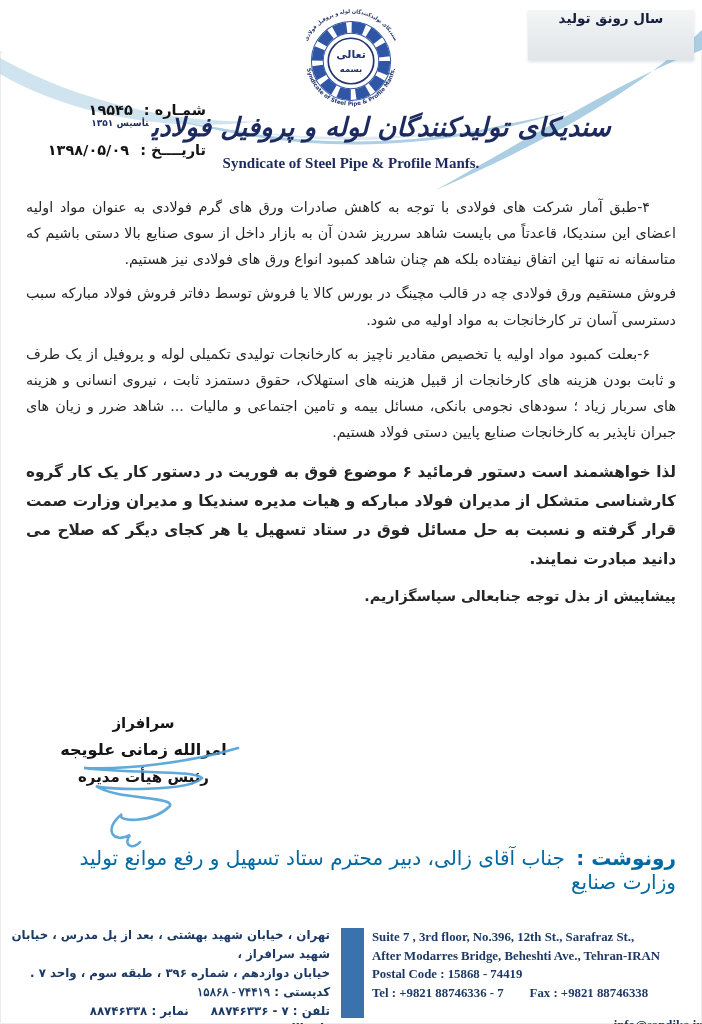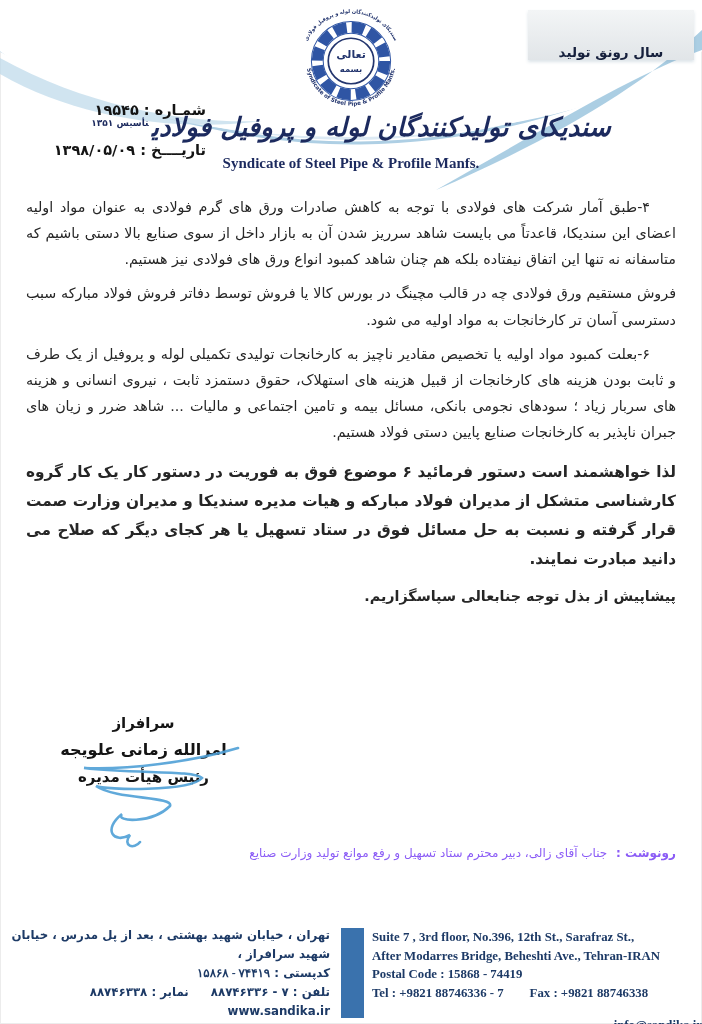--- a/index.html
+++ b/index.html
@@ -8,30 +8,30 @@
     background:#ffffff;overflow:hidden;
     font-family:"DejaVu Sans",sans-serif;color:#262626;
     box-shadow:inset 0 0 0 1px #ececec;
   }
   
   .header-bg{position:absolute;top:0;left:0;}
   .slogan-box{
     position:absolute;top:10px;right:8px;width:166px;height:50px;
     background:linear-gradient(#f3f5f6,#e1e5e8);
     box-shadow:0 2px 3px rgba(120,150,170,.25);
-    display:flex;align-items:flex-end;justify-content:center;
+    display:flex;align-items:flex-start;justify-content:center;
     direction:rtl;font-weight:bold;font-size:13.5px;color:#16203c;
   }
   .logo{position:absolute;top:2px;left:292px;width:118px;height:118px;}
   .num-date{
     position:absolute;top:102px;left:30px;width:176px;
     direction:rtl;font-weight:bold;font-size:14.5px;color:#141414;
   }
   .num-date .row{margin-bottom:24px;white-space:nowrap;}
-  .num-date .val{margin-right:0;text-align:center;}
+  .num-date .val{margin-right:6px;text-align:center;}
   .org-fa{
     position:absolute;top:112px;left:0;right:0;text-align:center;
     direction:rtl;font-weight:bold;font-style:italic;font-size:26px;color:#1c2a5e;
     white-space:nowrap;
   }
   .org-fa .est{font-size:9px;font-style:normal;vertical-align:super;margin-right:3px;}
   .org-en{
     position:absolute;top:155px;left:0;right:0;text-align:center;
     font-family:"Liberation Serif",serif;font-weight:bold;font-size:15px;color:#1c2a5e;
   }
@@ -49,21 +49,21 @@
     position:absolute;top:714px;left:36px;width:215px;
     direction:rtl;text-align:center;font-weight:bold;color:#141414;
   }
   .signature .closing{font-size:15px;margin-bottom:8px;}
   .signature .name{font-size:16px;margin-bottom:9px;}
   .signature .title{font-size:15px;}
   .signature svg{position:absolute;top:24px;left:6px;pointer-events:none;}
   
   .cc{
     position:absolute;top:846px;left:26px;right:26px;
-    direction:rtl;font-size:12px;color:#8b5cf6;text-align:right;
+    direction:rtl;font-size:20px;color:#0369a1;text-align:right;
   }
   .cc .cc-label{font-weight:bold;margin-left:5px;}
   
   .footer{position:absolute;top:926px;left:0;right:0;display:flex;align-items:flex-start;}
   .footer-fa{
     width:334px;direction:rtl;text-align:right;padding-right:4px;box-sizing:border-box;
     font-weight:bold;font-size:11.8px;line-height:1.6;color:#1d3a66;
   }
   .footer-fa .ltr{direction:ltr;unicode-bidi:isolate;font-family:Liberation Serif, serif;}
   .footer-fa .gap{display:inline-block;width:22px;}
@@ -145,20 +145,21 @@
   </div>
 
   <div class="cc">
     <span class="cc-label">رونوشت :</span>
     <span>جناب آقای زالی، دبیر محترم ستاد تسهیل و رفع موانع تولید وزارت صنایع</span>
   </div>
 
   <div class="footer">
     <div class="footer-fa">
       <div>تهران ، خیابان شهید بهشتی ، بعد از پل مدرس ، خیابان شهید سرافراز ،</div>
+      <div>خیابان دوازدهم ، شماره ۳۹۶ ، طبقه سوم ، واحد ۷ .</div>
       <div>
         <span>کدپستی :</span>
         <span class="ltr">۱۵۸۶۸ - ۷۴۴۱۹</span>
       </div>
       <div>
         <span>تلفن : ۷ - ۸۸۷۴۶۳۳۶</span><span class="gap"></span><span>نمابر : ۸۸۷۴۶۳۳۸</span>
       </div>
       <div>www.sandika.ir</div>
     </div>
     <div class="footer-bar"></div>

